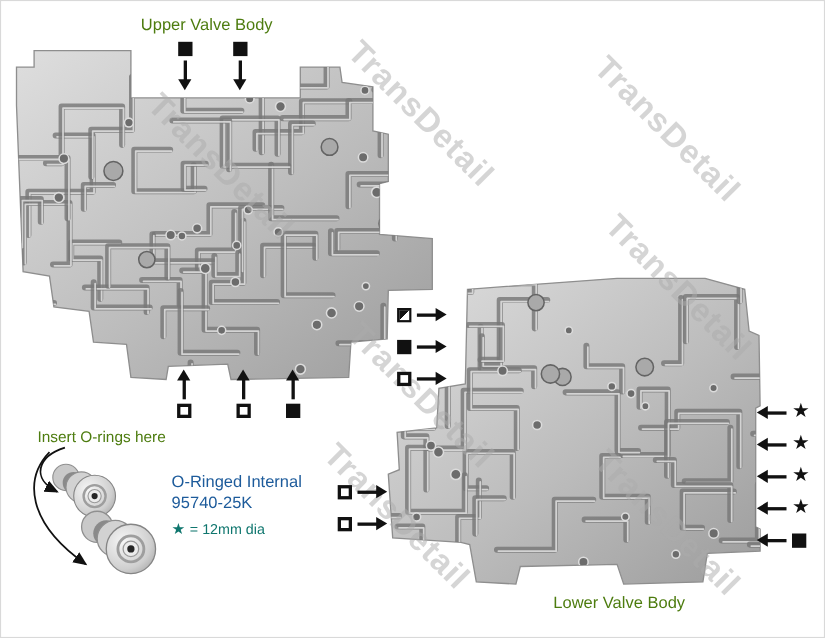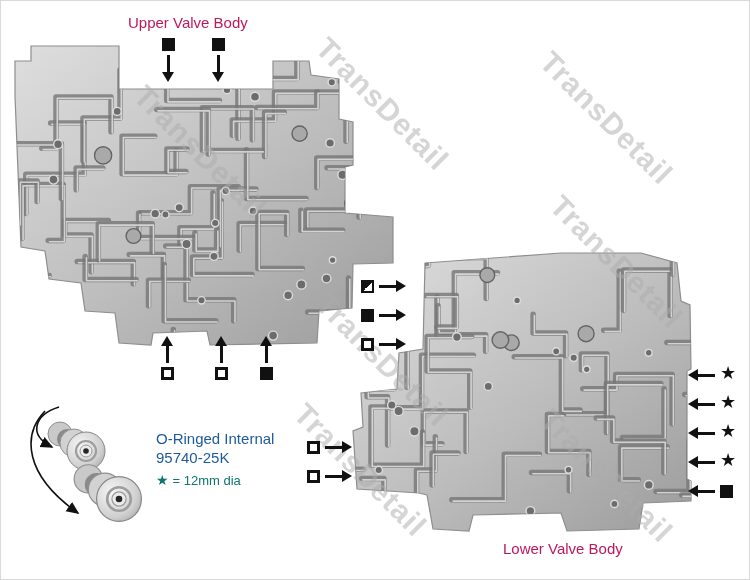--- a/index.html
+++ b/index.html
@@ -13,21 +13,21 @@
   svg { display: block; }
 
   
   .wm {
     position: absolute; white-space: nowrap; font-size: 30px; font-weight: bold;
     letter-spacing: 1px; color: rgba(172,172,172,0.5);
     transform: rotate(45deg); transform-origin: 0 0; pointer-events: none;
   }
 
   
-  .label { position: absolute; color: #be185d; font-size: 15px; white-space: nowrap; }
+  .label { position: absolute; color: #4d7c0f; font-size: 15px; white-space: nowrap; }
 
   
   .mk { position: absolute; display: flex; align-items: center; gap: 5px; }
   .mk.col { flex-direction: column; gap: 4px; }
 
   .sq { width: 13px; height: 13px; flex: 0 0 auto; }
   .sq-filled { background: #111; }
   .sq-open   { background: #fff; border: 3px solid #111; }
   .sq-half   { border: 2px solid #111; background: linear-gradient(135deg, #111 50%, #fff 50%); }
 
@@ -374,20 +374,21 @@
       <span class="ar ar-l"></span>
       <span class="star">★</span>
     </div>
     <div class="mk" style="left:687px; top:484px;">
       <span class="ar ar-l"></span>
       <span class="sq sq-filled"></span>
     </div>
 
     <div class="label" style="left:502px; top:539px;">Lower Valve Body</div>
 
+    <div class="label" style="left:33px; top:388px; font-size:14px;">Insert O-rings here</div>
 
     <svg style="position:absolute; left:25px; top:400px; overflow:visible;" width="165" height="155" viewBox="0 0 165 155">
       <defs>
         <radialGradient id="faceG" cx="0.35" cy="0.35" r="0.8">
           <stop offset="0" stop-color="#f6f6f6"></stop>
           <stop offset="0.7" stop-color="#cfcfcf"></stop>
           <stop offset="1" stop-color="#a8a8a8"></stop>
         </radialGradient>
         <marker id="ah" markerWidth="9" markerHeight="8" refX="7" refY="3.5" orient="auto">
           <path d="M0,0 L8,3.5 L0,7 Z" fill="#111"></path>

